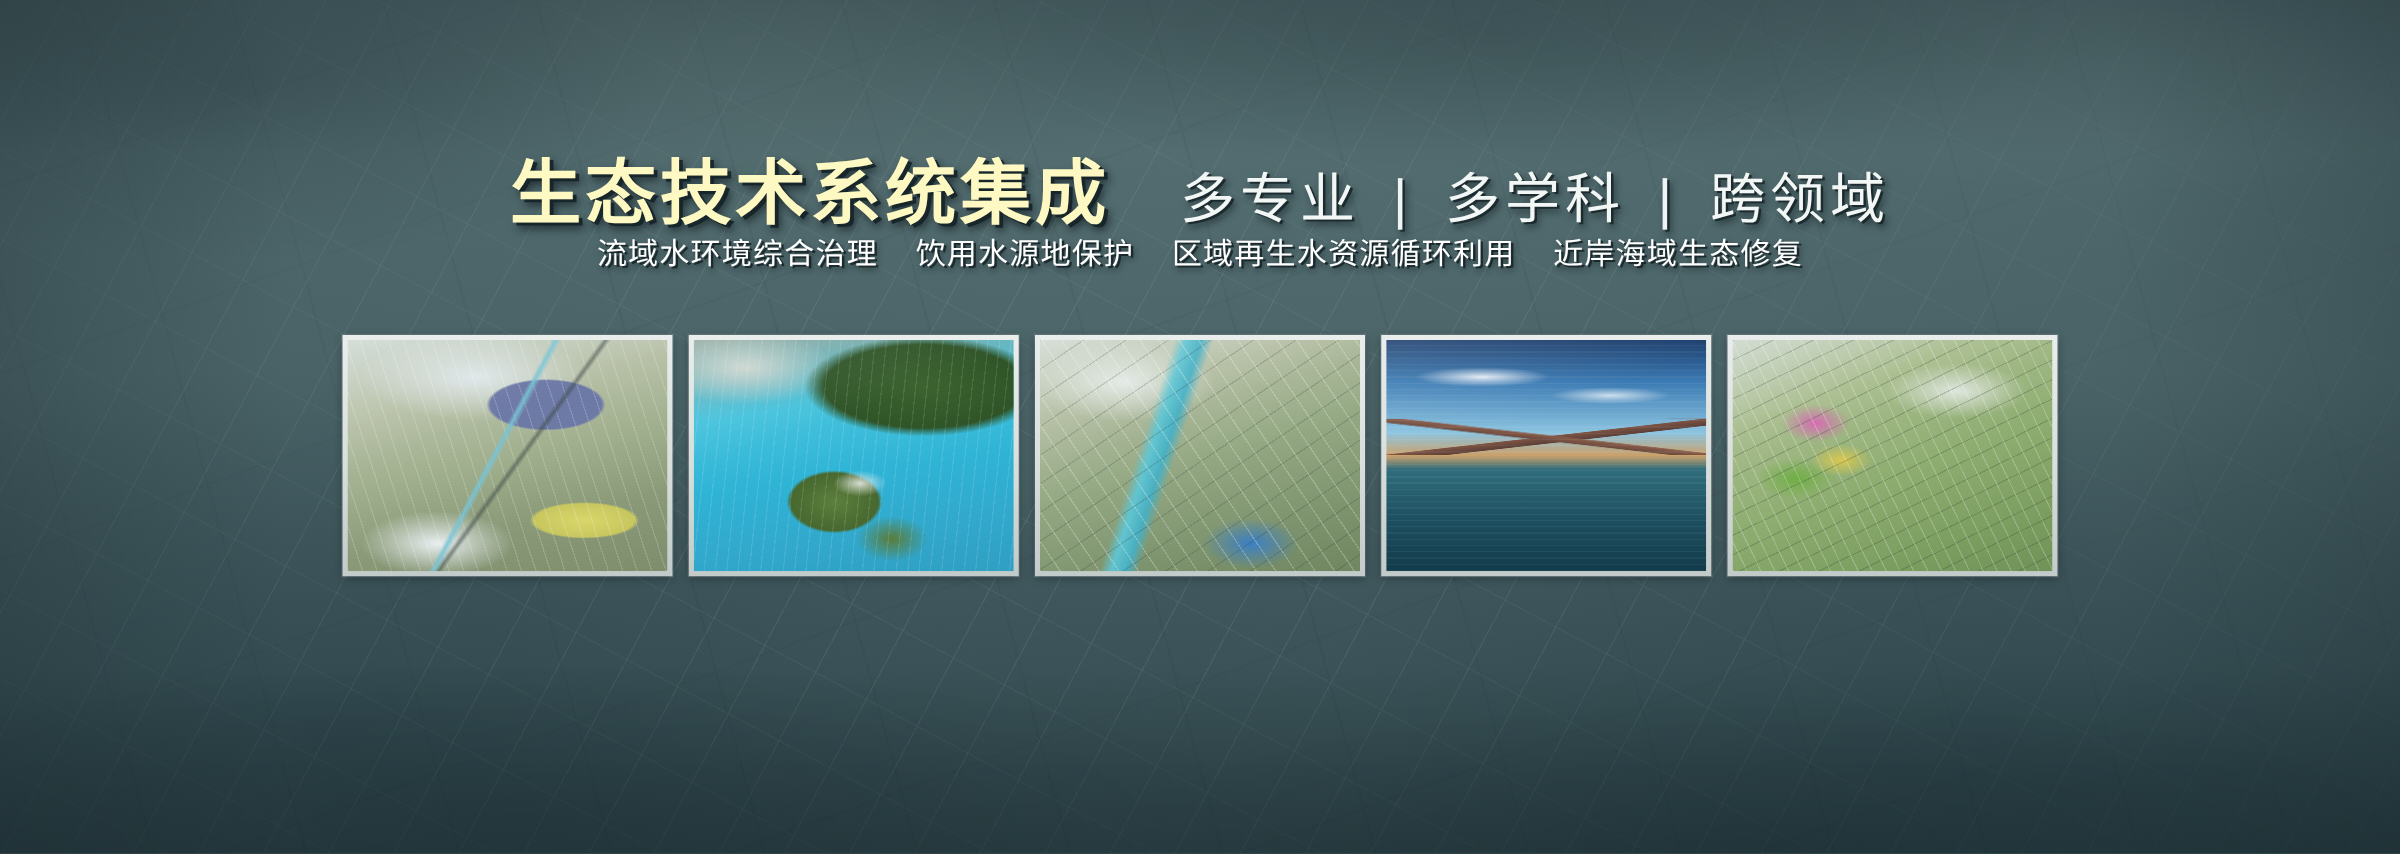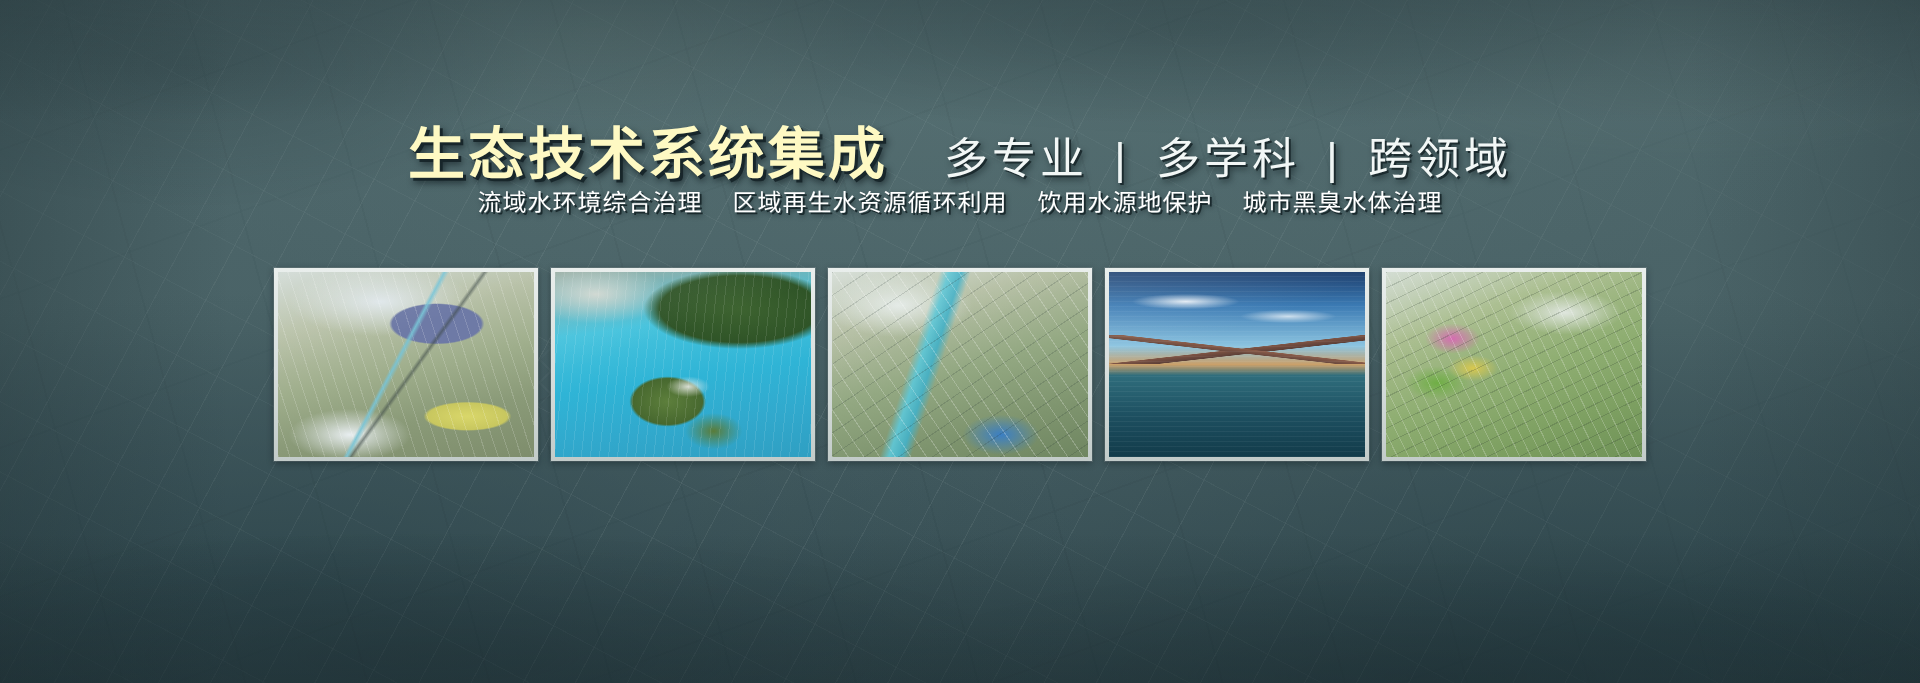--- a/index.html
+++ b/index.html
@@ -299,23 +299,23 @@
         <span>多专业</span>
         <span class="sep">|</span>
         <span>多学科</span>
         <span class="sep">|</span>
         <span>跨领域</span>
       </span>
     </div>
 
     <div class="tagline-row">
       <span class="tagline-item">流域水环境综合治理</span>
+      <span class="tagline-item">饮用水源地保护</span>
       <span class="tagline-item">区域再生水资源循环利用</span>
-      <span class="tagline-item">饮用水源地保护</span>
-      <span class="tagline-item">城市黑臭水体治理</span>
+      <span class="tagline-item">近岸海域生态修复</span>
     </div>
 
     <div class="thumb-strip">
 
       <div class="thumb">
         <div class="thumb-inner" aria-label="流域水环境综合治理鸟瞰效果图">
           <div class="scene-basin"></div>
         </div>
       </div>
 

